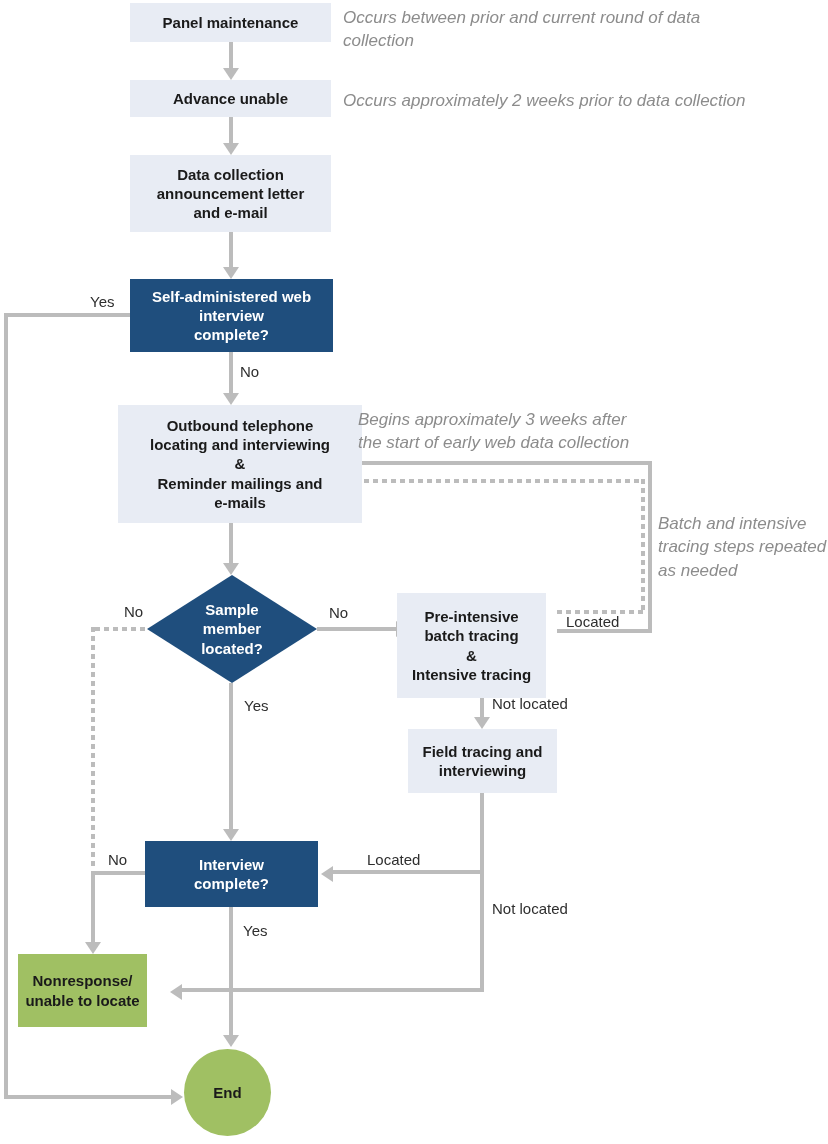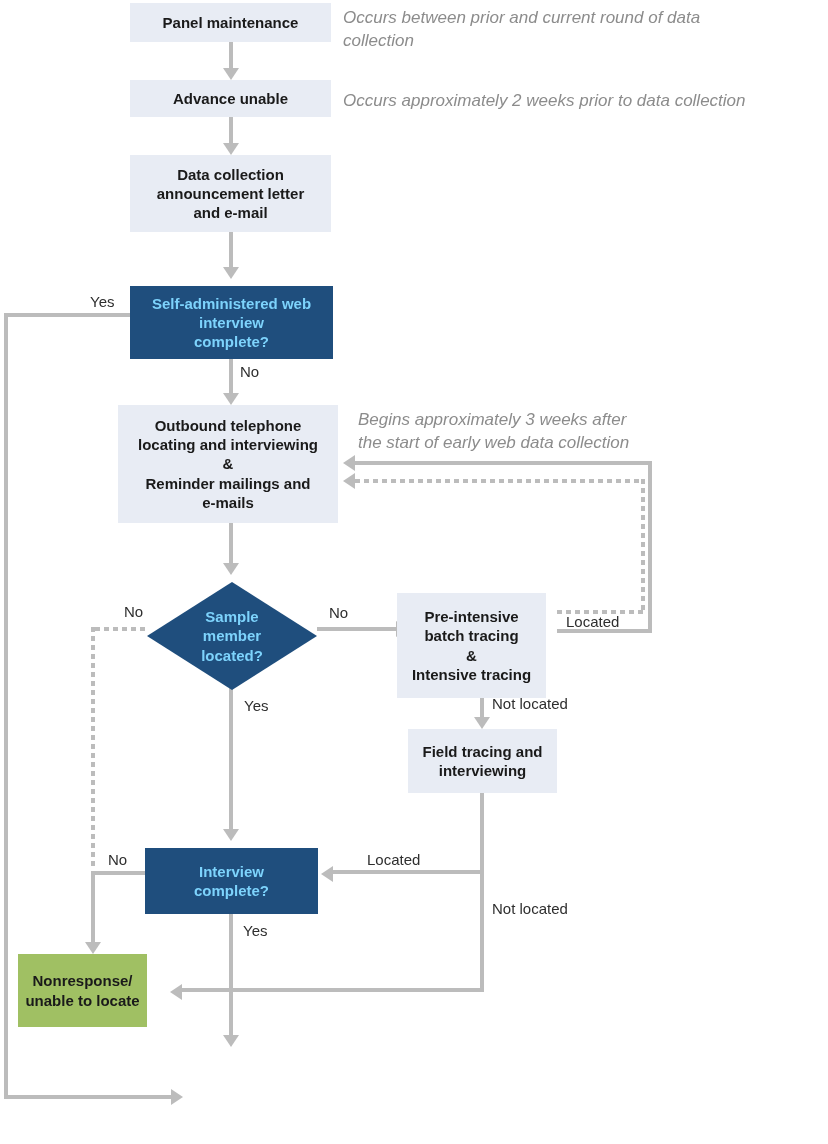--- a/index.html
+++ b/index.html
@@ -5,41 +5,41 @@
   html,body{margin:0;padding:0;background:#ffffff;}
   #canvas{
     position:relative;width:828px;height:1144px;background:#ffffff;overflow:hidden;
     font-family:"Liberation Sans",sans-serif;
   }
   .box{
     position:absolute;display:flex;align-items:center;justify-content:center;
     text-align:center;font-weight:bold;font-size:15px;line-height:1.28;
     white-space:pre-line;color:#1a1a1a;background:var(--box-fill);
   }
-  .box.dark{background:var(--dark-blue);color:#7dd3fc;margin-top:7px;}
+  .box.dark{background:var(--dark-blue);color:#ffffff;}
   .box.green{background:var(--green);}
   .diamond{clip-path:polygon(50% 0,100% 50%,50% 100%,0 50%);}
   .circle{border-radius:50%;}
   .hline{position:absolute;height:4px;background:var(--line);}
   .vline{position:absolute;width:4px;background:var(--line);}
   .hdash{position:absolute;height:4px;background:repeating-linear-gradient(90deg,var(--line) 0 5px,transparent 5px 9px);}
   .vdash{position:absolute;width:4px;background:repeating-linear-gradient(180deg,var(--line) 0 5px,transparent 5px 9px);}
   .arr{position:absolute;width:0;height:0;border-style:solid;}
   .arr.down{border-width:12px 8px 0 8px;border-color:var(--line) transparent transparent transparent;}
   .arr.left{border-width:8px 12px 8px 0;border-color:transparent var(--line) transparent transparent;}
   .arr.right{border-width:8px 0 8px 12px;border-color:transparent transparent transparent var(--line);}
   .elabel{position:absolute;font-size:15px;color:#2e2e2e;white-space:nowrap;}
   .note{position:absolute;font-style:italic;font-size:17px;color:var(--note);line-height:1.38;}
 
   
   .b-panel{left:130px;top:3px;width:201px;height:39px;}
   .b-advance{left:130px;top:80px;width:201px;height:37px;}
   .b-announce{left:130px;top:155px;width:201px;height:77px;}
   .b-web{left:130px;top:279px;width:203px;height:73px;}
-  .b-outbound{left:118px;top:405px;width:220px;height:118px;}
+  .b-outbound{left:118px;top:405px;width:244px;height:118px;}
   .b-diamond{left:147px;top:575px;width:170px;height:108px;text-align:center;}
   .b-pre{left:397px;top:577px;width:149px;height:105px;margin-top:16px;}
   .b-field{left:408px;top:729px;width:149px;height:64px;}
   .b-interview{left:145px;top:841px;width:173px;height:66px;}
   .b-nonresp{left:18px;top:954px;width:129px;height:73px;}
   .b-end{left:184px;top:1049px;width:87px;height:87px;}
 </style>
 </head>
 <body>
 
@@ -119,30 +119,32 @@
   <div class="box b-pre"><span>Pre-intensive
 batch tracing
 &amp;
 Intensive tracing</span></div>
   <div class="box b-field"><span>Field tracing and
 interviewing</span></div>
   <div class="box dark b-interview"><span>Interview
 complete?</span></div>
   <div class="box green b-nonresp"><span>Nonresponse/
 unable to locate</span></div>
+  <div class="box green circle b-end"><span>End</span></div>
 
   <div class="elabel" style="left:90px;top:293px;">Yes</div>
   <div class="elabel" style="left:240px;top:363px;">No</div>
   <div class="elabel" style="left:124px;top:603px;">No</div>
   <div class="elabel" style="left:329px;top:604px;">No</div>
   <div class="elabel" style="left:244px;top:697px;">Yes</div>
   <div class="elabel" style="left:566px;top:613px;">Located</div>
   <div class="elabel" style="left:492px;top:695px;">Not located</div>
   <div class="elabel" style="left:367px;top:851px;">Located</div>
   <div class="elabel" style="left:492px;top:900px;">Not located</div>
   <div class="elabel" style="left:108px;top:851px;">No</div>
   <div class="elabel" style="left:243px;top:922px;">Yes</div>
 
   <div class="note" style="left:343px;top:6px;width:390px;">Occurs between prior and current round of data collection</div>
   <div class="note" style="left:343px;top:89px;width:420px;">Occurs approximately 2 weeks prior to data collection</div>
   <div class="note" style="left:358px;top:408px;width:292px;">Begins approximately 3 weeks after the start of early web data collection</div>
+  <div class="note" style="left:658px;top:512px;width:170px;">Batch and intensive tracing steps repeated as needed</div>
 
 </div>
 
 </body></html>

